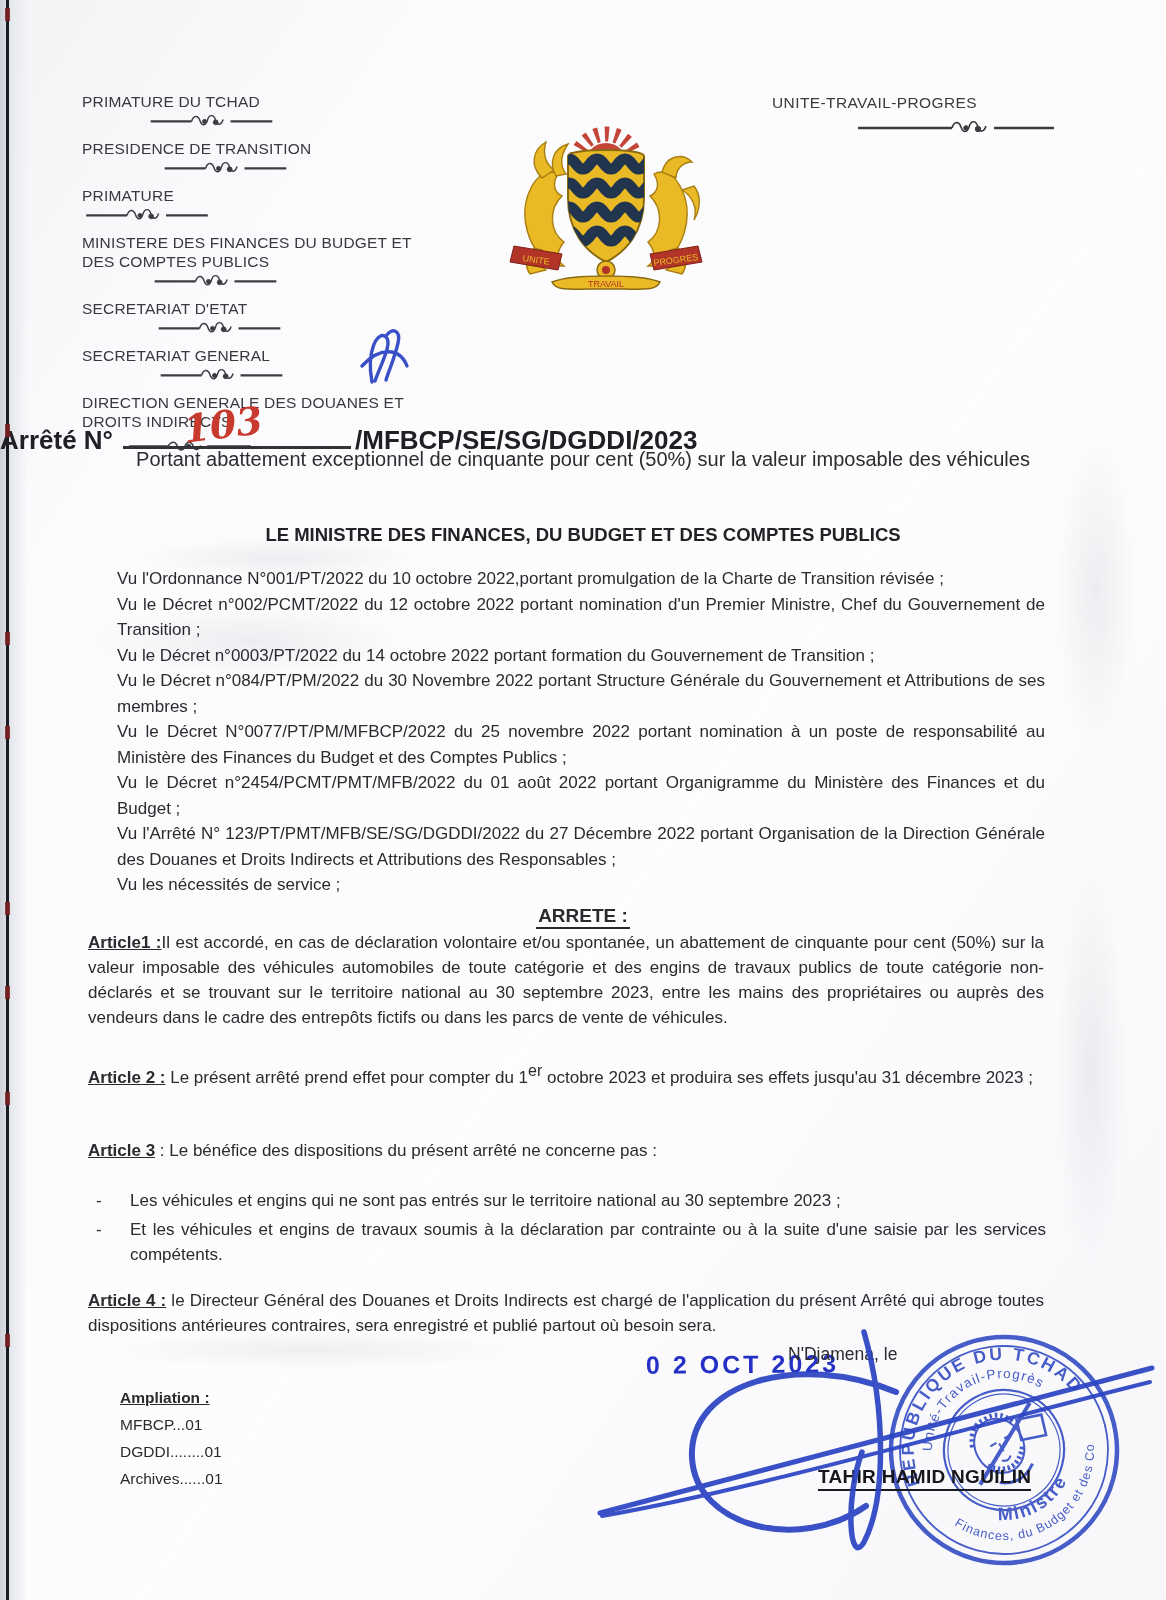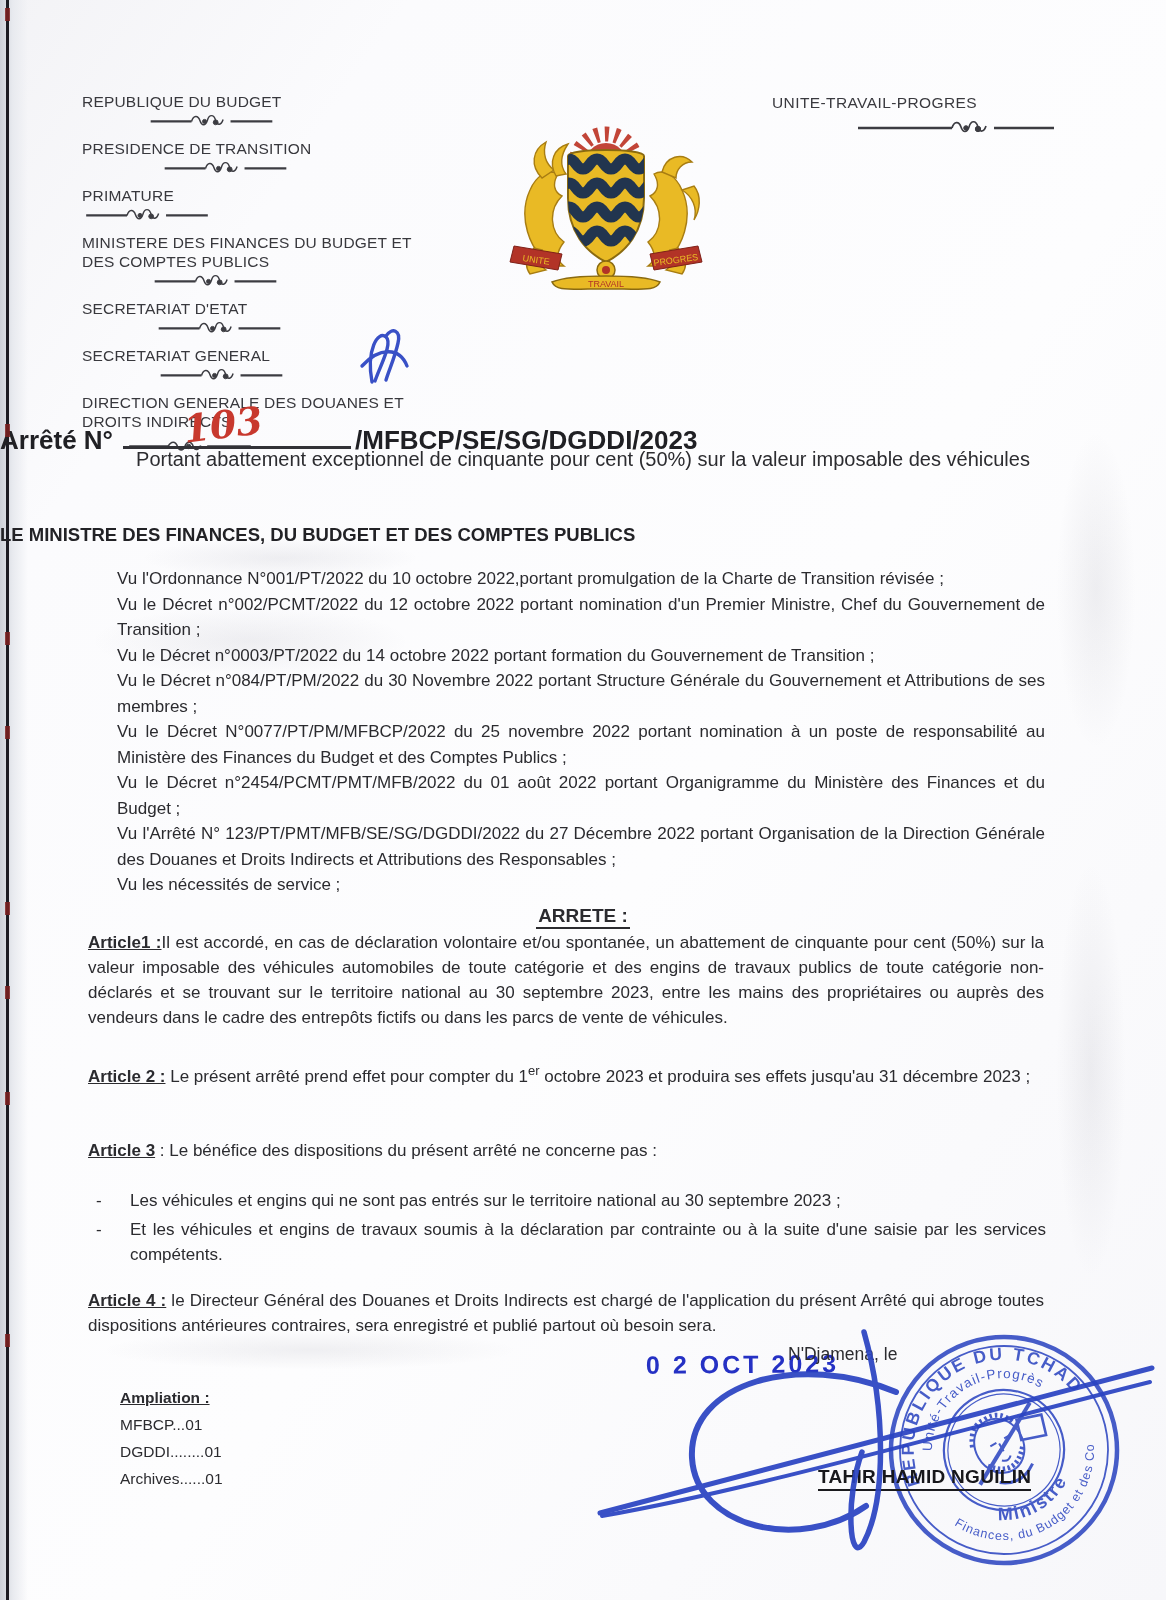--- a/index.html
+++ b/index.html
@@ -27,35 +27,35 @@
 
   
   .title-row{position:absolute;left:0;right:0;top:418px;text-align:left;font-weight:bold;
     font-size:26px;color:#202024;z-index:2;white-space:nowrap;}
   .num-slot{display:inline-block;width:228px;height:28px;border-bottom:3px solid #323237;
     position:relative;vertical-align:baseline;margin:0 4px 0 10px;}
   .num{position:absolute;left:44%;top:-16px;transform:translateX(-50%) rotate(-7deg);
     font-family:"DejaVu Serif",serif;font-style:italic;font-weight:bold;font-size:38px;color:#c8392e;}
   .subject{position:absolute;left:133px;width:900px;text-align:center;font-size:20px;color:#2c2c30;z-index:2;}
   .subject1{top:448px;} .subject2{top:477px;}
-  .minister{position:absolute;left:0;right:0;top:524px;text-align:left;font-weight:bold;
+  .minister{position:absolute;left:0;right:0;top:524px;text-align:center;font-weight:bold;
     font-size:18.5px;color:#222226;z-index:2;}
 
   
   .visas{position:absolute;left:117px;top:566px;width:928px;font-size:17px;line-height:25.5px;
     text-align:justify;z-index:2;}
   .visas p{margin:0;}
   .arrete-h{position:absolute;left:0;right:0;top:905px;text-align:center;font-size:19px;
     font-weight:bold;z-index:2;}
   .arrete-h span{border-bottom:2.5px solid #2b2b2f;padding:0 2px 1px 2px;}
   .art{position:absolute;left:88px;width:956px;font-size:17px;line-height:25px;
     text-align:justify;z-index:2;}
   .art-label{font-weight:bold;text-decoration:underline;}
   #art1{top:930px;} #art2{top:1058px;} #art3{top:1138px;} #art4{top:1288px;}
-  sup{font-size:13px;}
+  sup{font-size:16px;}
   .bullets{position:absolute;left:96px;top:1188px;width:950px;font-size:17px;line-height:25.5px;z-index:2;}
   .bullet{display:flex;margin-bottom:3px;}
   .b-marker{width:34px;flex:none;}
   .b-text{flex:1;text-align:justify;}
 
   
   .date-stamp{position:absolute;left:646px;top:1350px;font-size:25px;font-weight:bold;
     color:#2531c4;letter-spacing:3px;transform:rotate(-.5deg);z-index:4;}
   .place{position:absolute;left:788px;top:1344px;font-size:17.5px;color:#2b2b2f;z-index:4;}
   .ampliation{position:absolute;left:120px;top:1384px;font-size:15.5px;line-height:27px;z-index:2;}
@@ -81,21 +81,21 @@
   <div class="edge-mark" style="top:986px"></div>
   <div class="edge-mark" style="top:1092px"></div>
   <div class="edge-mark" style="top:1334px"></div>
   <div class="smudge" style="left:140px;top:538px;width:280px;height:40px"></div>
   <div class="smudge" style="left:90px;top:606px;width:320px;height:70px"></div>
   <div class="smudge" style="left:1056px;top:430px;width:80px;height:320px"></div>
   <div class="smudge" style="left:1056px;top:860px;width:70px;height:420px"></div>
   <div class="smudge" style="left:100px;top:1330px;width:420px;height:40px"></div>
 
   <div class="hdr-left">
-    <p class="line">REPUBLIQUE DU BUDGET</p>
+    <p class="line">PRIMATURE DU TCHAD</p>
     <svg class="orn" style="width:135px;margin-left:62px" viewBox="0 0 135 14">
         <g stroke="#3c3c42" fill="none">
           <path d="M2 8 H46" stroke-width="2.4"></path>
           <path d="M46 8 c2 -7 7 -7 9 -1 c2 6 6 6 8 0 c2 -7 7 -7 9 0 c2 6 6 5 8 -1" stroke-width="1.6"></path>
           <circle cx="60" cy="8" r="2.2" fill="#3c3c42"></circle>
           <circle cx="72" cy="9" r="2.6" fill="#3c3c42"></circle>
           <path d="M88 8 H133" stroke-width="2.4"></path>
         </g>
       </svg>
     <p class="line">PRESIDENCE DE TRANSITION</p>

